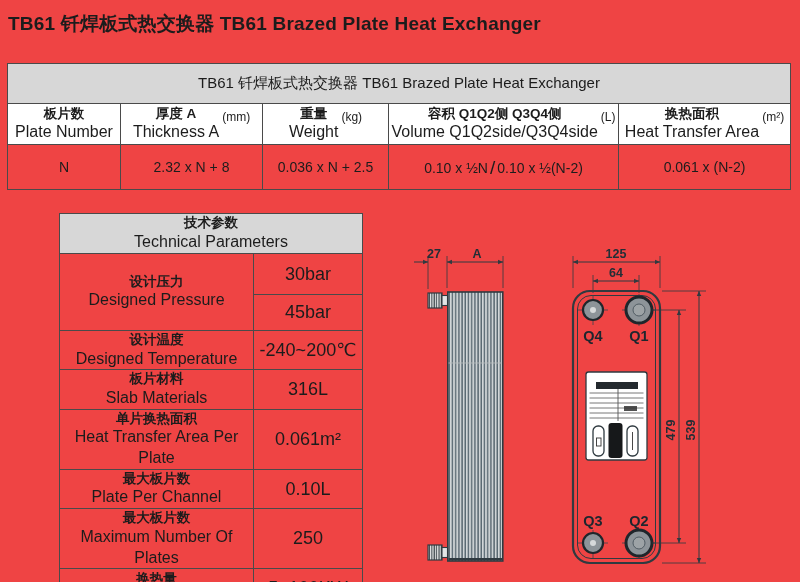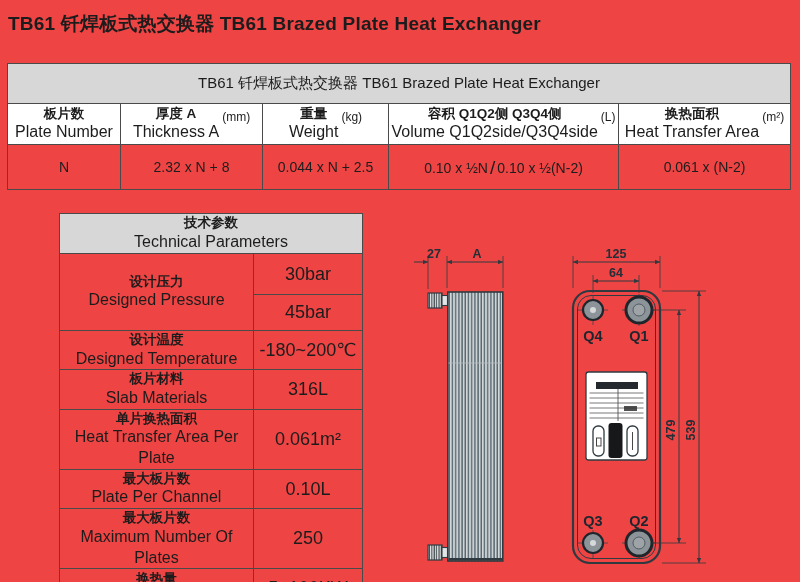--- a/index.html
+++ b/index.html
@@ -99,21 +99,21 @@
           <div class="zh">换热面积</div>
           <div class="en">Heat Transfer Area</div>
         </div>
               <span class="unit">(m²)</span>
             </div>
       </td>
     </tr>
     <tr class="t-data">
       <td>N</td>
       <td>2.32 x N + 8</td>
-      <td>0.044 x N + 2.5</td>
+      <td>0.036 x N + 2.5</td>
       <td><span>0.10 x ½N</span><span class="vol-sep">/</span><span>0.10 x ½(N-2)</span></td>
       <td>0.061 x (N-2)</td>
     </tr>
   </tbody>
     </table>
 
   <table class="params">
     <colgroup>
         <col style="width:194px">
         <col style="width:109px">
@@ -135,21 +135,21 @@
       <td class="val">30bar</td>
     </tr>
     <tr class="rh36">
       <td class="val">45bar</td>
     </tr>
     <tr class="rh43">
       <td class="lbl">
         <div class="zh">设计温度</div>
         <div class="en">Designed Temperature</div>
       </td>
-      <td class="val">-180~200℃</td>
+      <td class="val">-240~200℃</td>
     </tr>
     <tr class="rh39">
       <td class="lbl">
         <div class="zh">板片材料</div>
         <div class="en">Slab Materials</div>
       </td>
       <td class="val">316L</td>
     </tr>
     <tr class="rh40">
       <td class="lbl">

